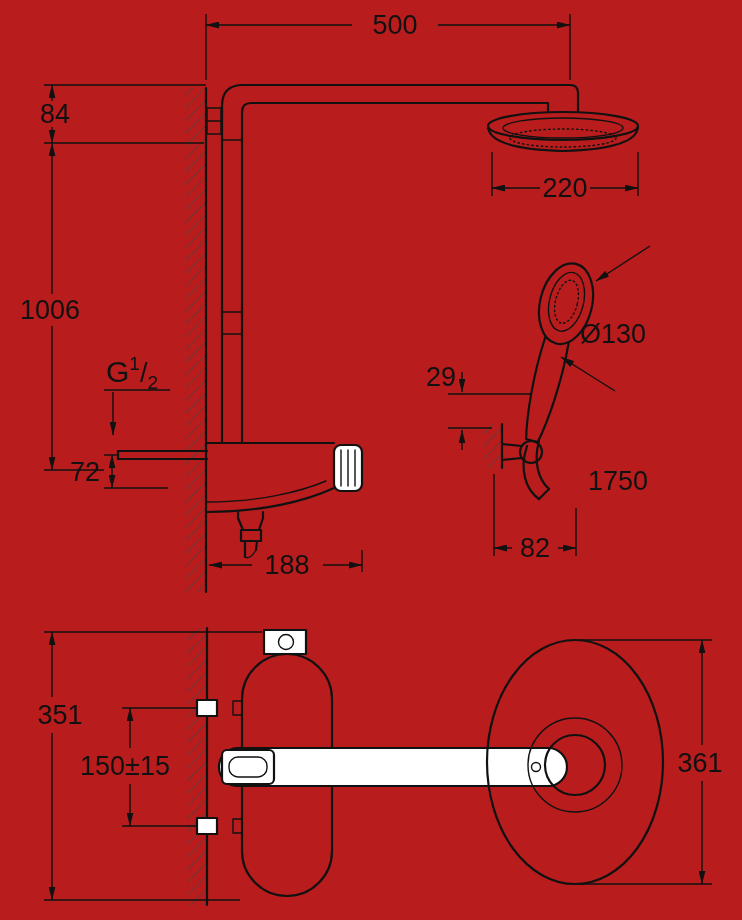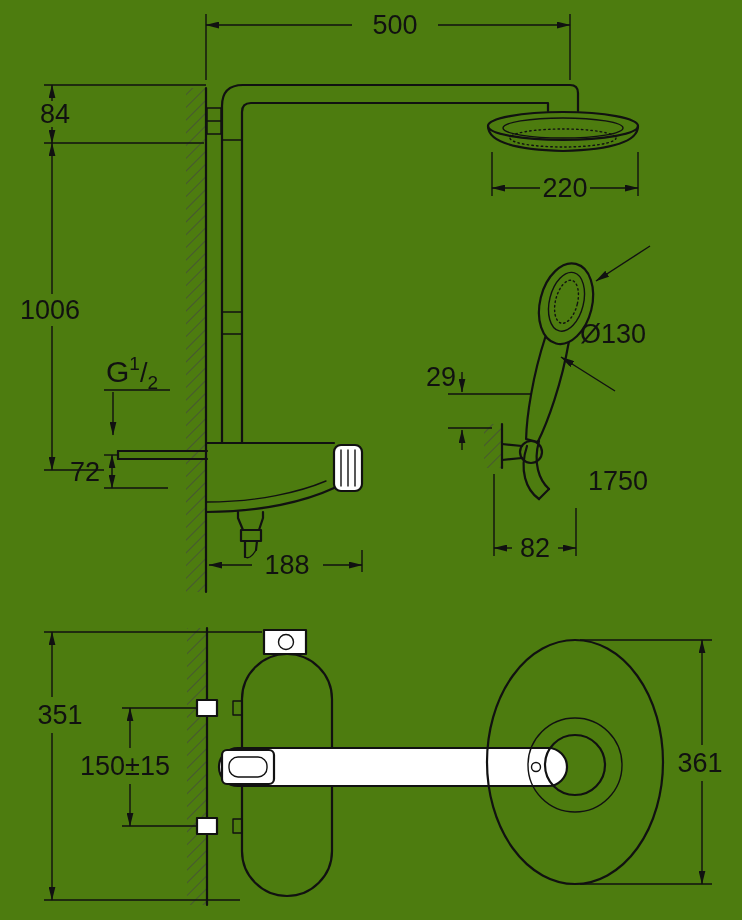--- a/index.html
+++ b/index.html
@@ -1,16 +1,16 @@
 <!DOCTYPE html>
 <html><head>
 <meta charset="utf-8">
 <style>
   html,body{margin:0;padding:0;background:#ffffff;}
-  .stage{position:relative;width:742px;height:920px;background:#4d7c0f;overflow:hidden;
+  .stage{position:relative;width:742px;height:920px;background:#b91c1c;overflow:hidden;
          font-family:"Liberation Sans", sans-serif;}
   svg{position:absolute;left:0;top:0;}
   text{fill:#111;font-family:"Liberation Sans", sans-serif;font-size:27px;}
   .draw{stroke:#111;fill:none;stroke-width:2.2;stroke-linecap:round;stroke-linejoin:round;}
   .thin{stroke-width:1.4;}
   .dims line, .dims path.dl{stroke:#111;stroke-width:1.4;fill:none;}
   .white{fill:#fff;}
 </style>
 </head>
 <body>

